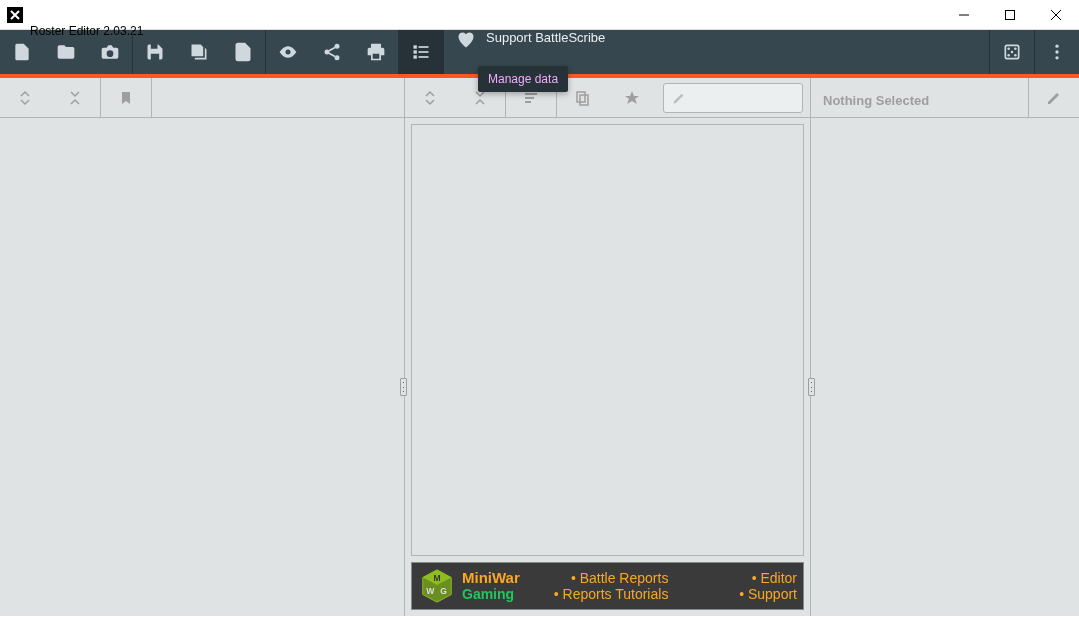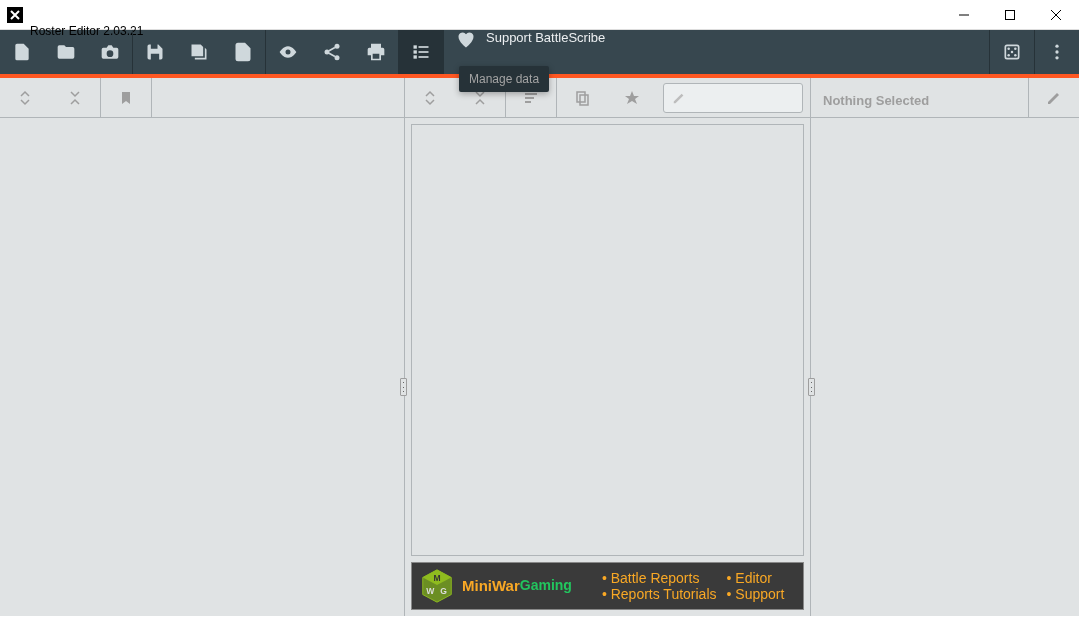--- a/index.html
+++ b/index.html
@@ -19,21 +19,21 @@
 .tb-btn.active { background: #263238; }
 .tb-sep { width: 1px; height: 44px; background: #263238; }
 .tb-btn svg { width: 20px; height: 20px; fill: #cfd8dc; }
 .support-btn { display: flex; align-items: flex-start; padding: 0 16px 0 12px; height: 44px; cursor: pointer; }
 .support-btn svg { width: 20px; height: 20px; fill: #cfd8dc; margin-right: 10px; }
 .support-btn span { color: #eceff1; font-size: 13px; }
 .tb-spacer { flex: 1; }
 .toolbar-right { display: flex; align-items: center; }
 
 
-.tooltip { position: absolute; top: 66px; left: 459px; background: #263238; color: #a3a3a3; font-size: 12px; padding: 6px 10px; border-radius: 2px; z-index: 100; box-shadow: 0 2px 6px rgba(0,0,0,0.3); }
+.tooltip { position: absolute; top: 66px; left: 478px; background: #263238; color: #f0abfc; font-size: 12px; padding: 6px 10px; border-radius: 2px; z-index: 100; box-shadow: 0 2px 6px rgba(0,0,0,0.3); }
 
 
 .orange-bar { height: 4px; background: #ff5722; }
 
 
 .sec-row { height: 40px; background: #e0e3e4; display: flex; border-bottom: 1px solid #b0b5b8; }
 .sec-panel { display: flex; align-items: center; border-right: none; }
 .sec-panel.left { width: 404px; }
 .sec-panel.mid { width: 407px; border-left: 1px solid #b0b5b8; border-right: 1px solid #b0b5b8; }
 .sec-panel.right { flex: 1; }
@@ -50,25 +50,25 @@
 .pane { background: #e0e3e4; position: relative; }
 .pane.left { width: 404px; }
 .pane.mid { width: 407px; border-left: 1px solid #b0b5b8; border-right: 1px solid #b0b5b8; display: flex; flex-direction: column; }
 .pane.right { flex: 1; }
 .mid-top { flex: 1; margin: 6px 6px 3px 6px; border: 1px solid #b0b5b8; }
 
 
 .ad-banner { height: 48px; margin: 3px 6px 6px 6px; background: #3a3a3a; border: 1px solid #888; display: flex; align-items: center; padding: 0 6px; }
 .ad-logo { display: flex; align-items: center; }
 .ad-cube { width: 38px; height: 38px; position: relative; margin-right: 6px; }
-.ad-text-logo { display: flex; flex-direction: row; line-height: 1.1; }
+.ad-text-logo { display: flex; flex-direction: column; line-height: 1.1; }
 .ad-mw { color: #f9a825; font-size: 15px; font-weight: bold; }
 .ad-gm { color: #22c55e; font-size: 14px; font-weight: bold; }
 .ad-links { flex: 1; display: grid; grid-template-columns: 1fr 1fr; padding-left: 30px; column-gap: 10px; }
-.ad-link { color: #f9a825; font-size: 14px; text-align: left; white-space: nowrap; }
+.ad-link { color: #f9a825; font-size: 14px; text-align: right; white-space: nowrap; }
 
 
 .resize-handle { position: absolute; width: 7px; height: 18px; background: #e0e3e4; border: 1px solid #9e9e9e; border-radius: 1px; top: 260px; z-index: 10; cursor: ew-resize; display:flex; flex-direction: column; align-items: center; justify-content: space-evenly; }
 .resize-handle .dot { width: 1px; height: 1px; background: #666; }
 .rh1 { left: 400px; }
 .rh2 { left: 808px; }
 </style>
 </head>
 <body>
 

